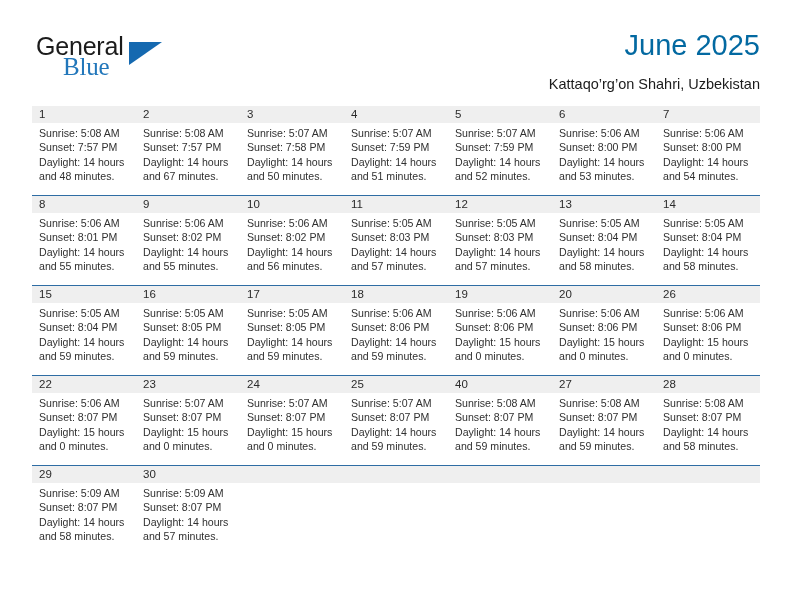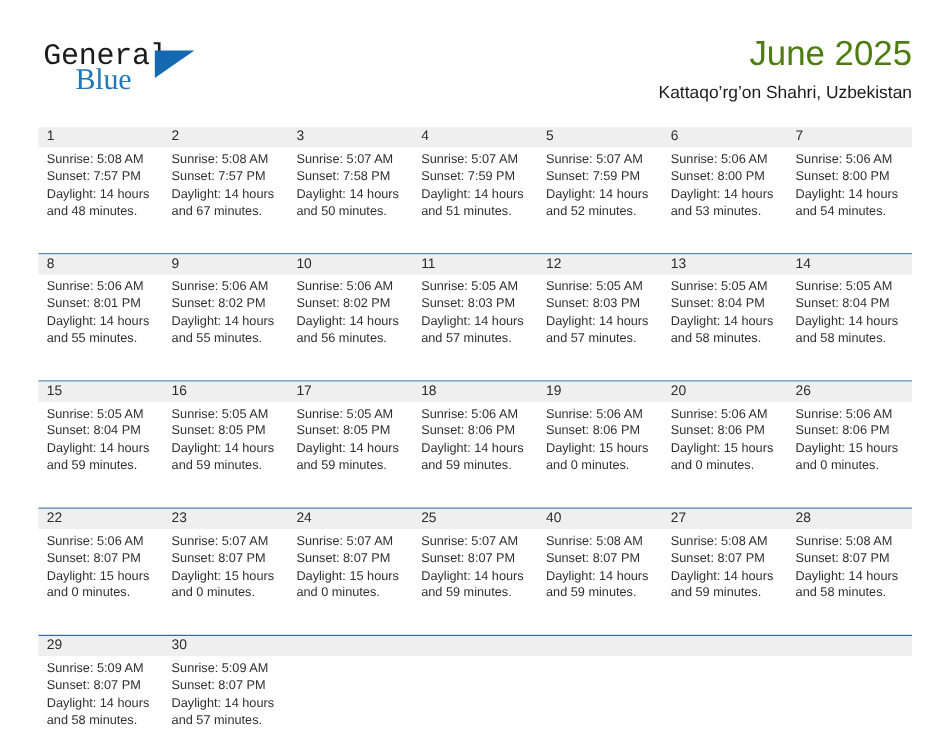--- a/index.html
+++ b/index.html
@@ -36,21 +36,21 @@
     width: 190px;
     height: 56px;
   }
   .brand-general {
     position: absolute;
     left: 0;
     top: 0;
     font-size: 25px;
     letter-spacing: -0.2px;
     color: #1b1b1b;
-    font-family: Liberation Mono, monospace;
+    font-family: Liberation Sans, sans-serif;
   }
   .brand-blue {
     position: absolute;
     left: 27px;
     top: 21px;
     font-size: 25px;
     letter-spacing: -0.2px;
     color: #2277bb;
     font-family: Liberation Serif, serif;
   }
@@ -66,29 +66,29 @@
 
   .titles {
     position: absolute;
     right: 0;
     top: 0;
     text-align: right;
   }
   .cal-title {
     font-size: 29px;
     font-weight: normal;
-    color: #4d7c0f;
+    color: #0369a1;
     line-height: 34px;
     white-space: nowrap;
   }
   .cal-subtitle {
     font-size: 14.5px;
     color: #1b1b1b;
     line-height: 22px;
-    margin-top: 5px;
+    margin-top: 11px;
     white-space: nowrap;
   }
 
   
   .calendar {
     position: absolute;
     left: 32px;
     top: 106px;
     width: 728px;
   }
@@ -115,21 +115,21 @@
     border-top: none;
   }
   .week-daynums {
     display: flex;
     background: #efefef;
     height: 17px;
   }
   .week-body {
     display: flex;
     background: #ffffff;
-    height: 88px;
+    height: 72px;
   }
   .daynum {
     flex: 1 1 0;
     font-size: 11.5px;
     line-height: 17px;
     color: #2b2b2b;
     padding-left: 7px;
     box-sizing: border-box;
   }
   .cell {

